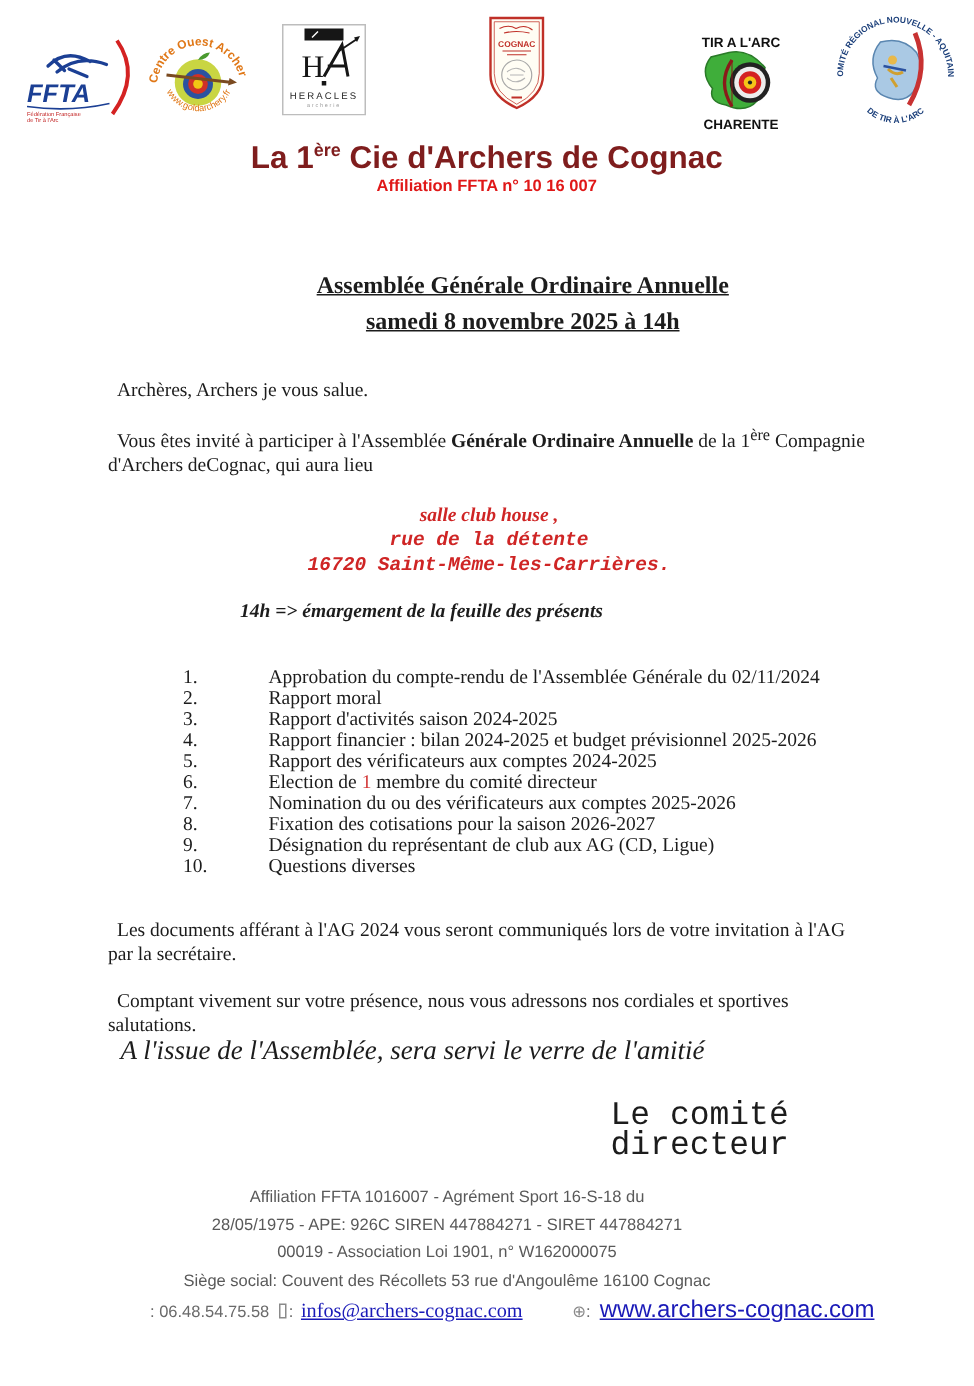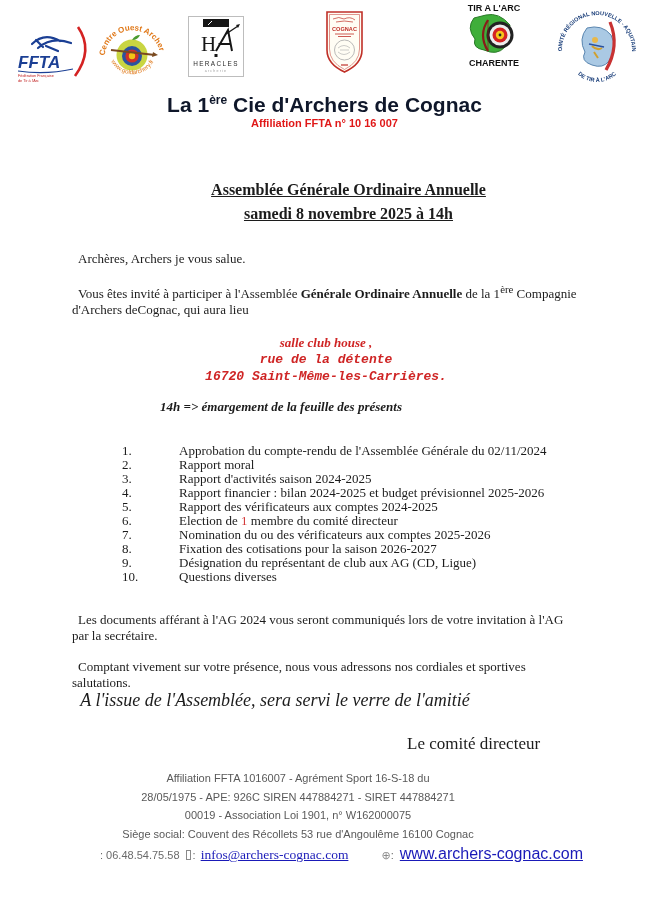--- a/index.html
+++ b/index.html
@@ -9,26 +9,26 @@
     background:#ffffff; overflow:hidden;
     font-family:"Liberation Serif", serif; color:#1c1c1c;
   }
   
   .logos { position:relative; height:88px; }
   .logo { position:absolute; }
   .logo-ffta { left:16px; top:24px; width:88px; height:58px; }
   .logo-co { left:99px; top:17px; width:67px; height:67px; }
   .logo-ha { left:188px; top:16px; width:56px; height:61px; }
   .logo-cognac { left:324px; top:10px; width:41px; height:64px; }
-  .logo-charente { left:458px; top:0; width:72px; height:71px; }
+  .logo-charente { left:458px; top:20px; width:72px; height:71px; }
   .logo-na { left:556px; top:6px; width:82px; height:82px; }
   
   .title {
     text-align:center; font-family:"Liberation Sans", sans-serif;
-    font-weight:bold; font-size:21px; line-height:24px; color:#0f172a;
+    font-weight:bold; font-size:21px; line-height:24px; color:#7f1d1d;
   }
   .title sup { font-size:12px; }
   .affiliation {
     text-align:center; font-family:"Liberation Sans", sans-serif;
     font-weight:bold; font-size:11px; line-height:13px; color:#e01818;
   }
   .heading {
     text-align:center; font-weight:bold; font-size:16px; line-height:19px;
     text-decoration:underline;
     padding-left:48px;
@@ -45,21 +45,21 @@
   .venue-2, .venue-3 { margin-top:2px;font-family:Liberation Mono, monospace; }
   .time-note { margin-top:15px; padding-left:88px; font-style:italic; font-weight:bold; }
   .agenda { margin-top:30px; }
   .agenda-row { line-height:14px; padding-left:50px; }
   .agenda-num { display:inline-block; width:57px; }
   .agenda-red { color:#d33a3a; }
   .closing-p { line-height:16px; text-indent:6px; }
   .closing-1 { margin-top:28px; }
   .closing-2 { margin-top:15px; }
   .amity-note { margin-top:2px; width:550px; text-align:center; font-style:italic; font-size:18px; line-height:15px; }
-  .signature { margin-top:26px; margin-left:407px; font-size:17px; line-height:20px; }
+  .signature { margin-top:26px; margin-left:407px; font-size:22px; line-height:20px;font-family:Liberation Mono, monospace; }
   
   .footer { margin-top:15px; width:596px; text-align:center;
     font-family:"Liberation Sans", sans-serif; font-size:11px; line-height:18.5px; color:#595959; }
   .contact { margin-top:2px; margin-left:100px; font-family:"Liberation Sans", sans-serif;
     font-size:11px; color:#6a6a6a; white-space:nowrap; }
   .tofu { display:inline-block; width:5px; height:10px; border:1px solid #8a8a8a;
     margin:0 2px 0 6px; vertical-align:-1px; }
   .globe { color:#8a8a8a; font-size:11px; margin-left:30px; }
   .link { color:#1a1ab8; text-decoration:underline; cursor:pointer; }
   .link-email { font-family:"Liberation Serif", serif; font-size:13.5px; margin-left:2px; }

